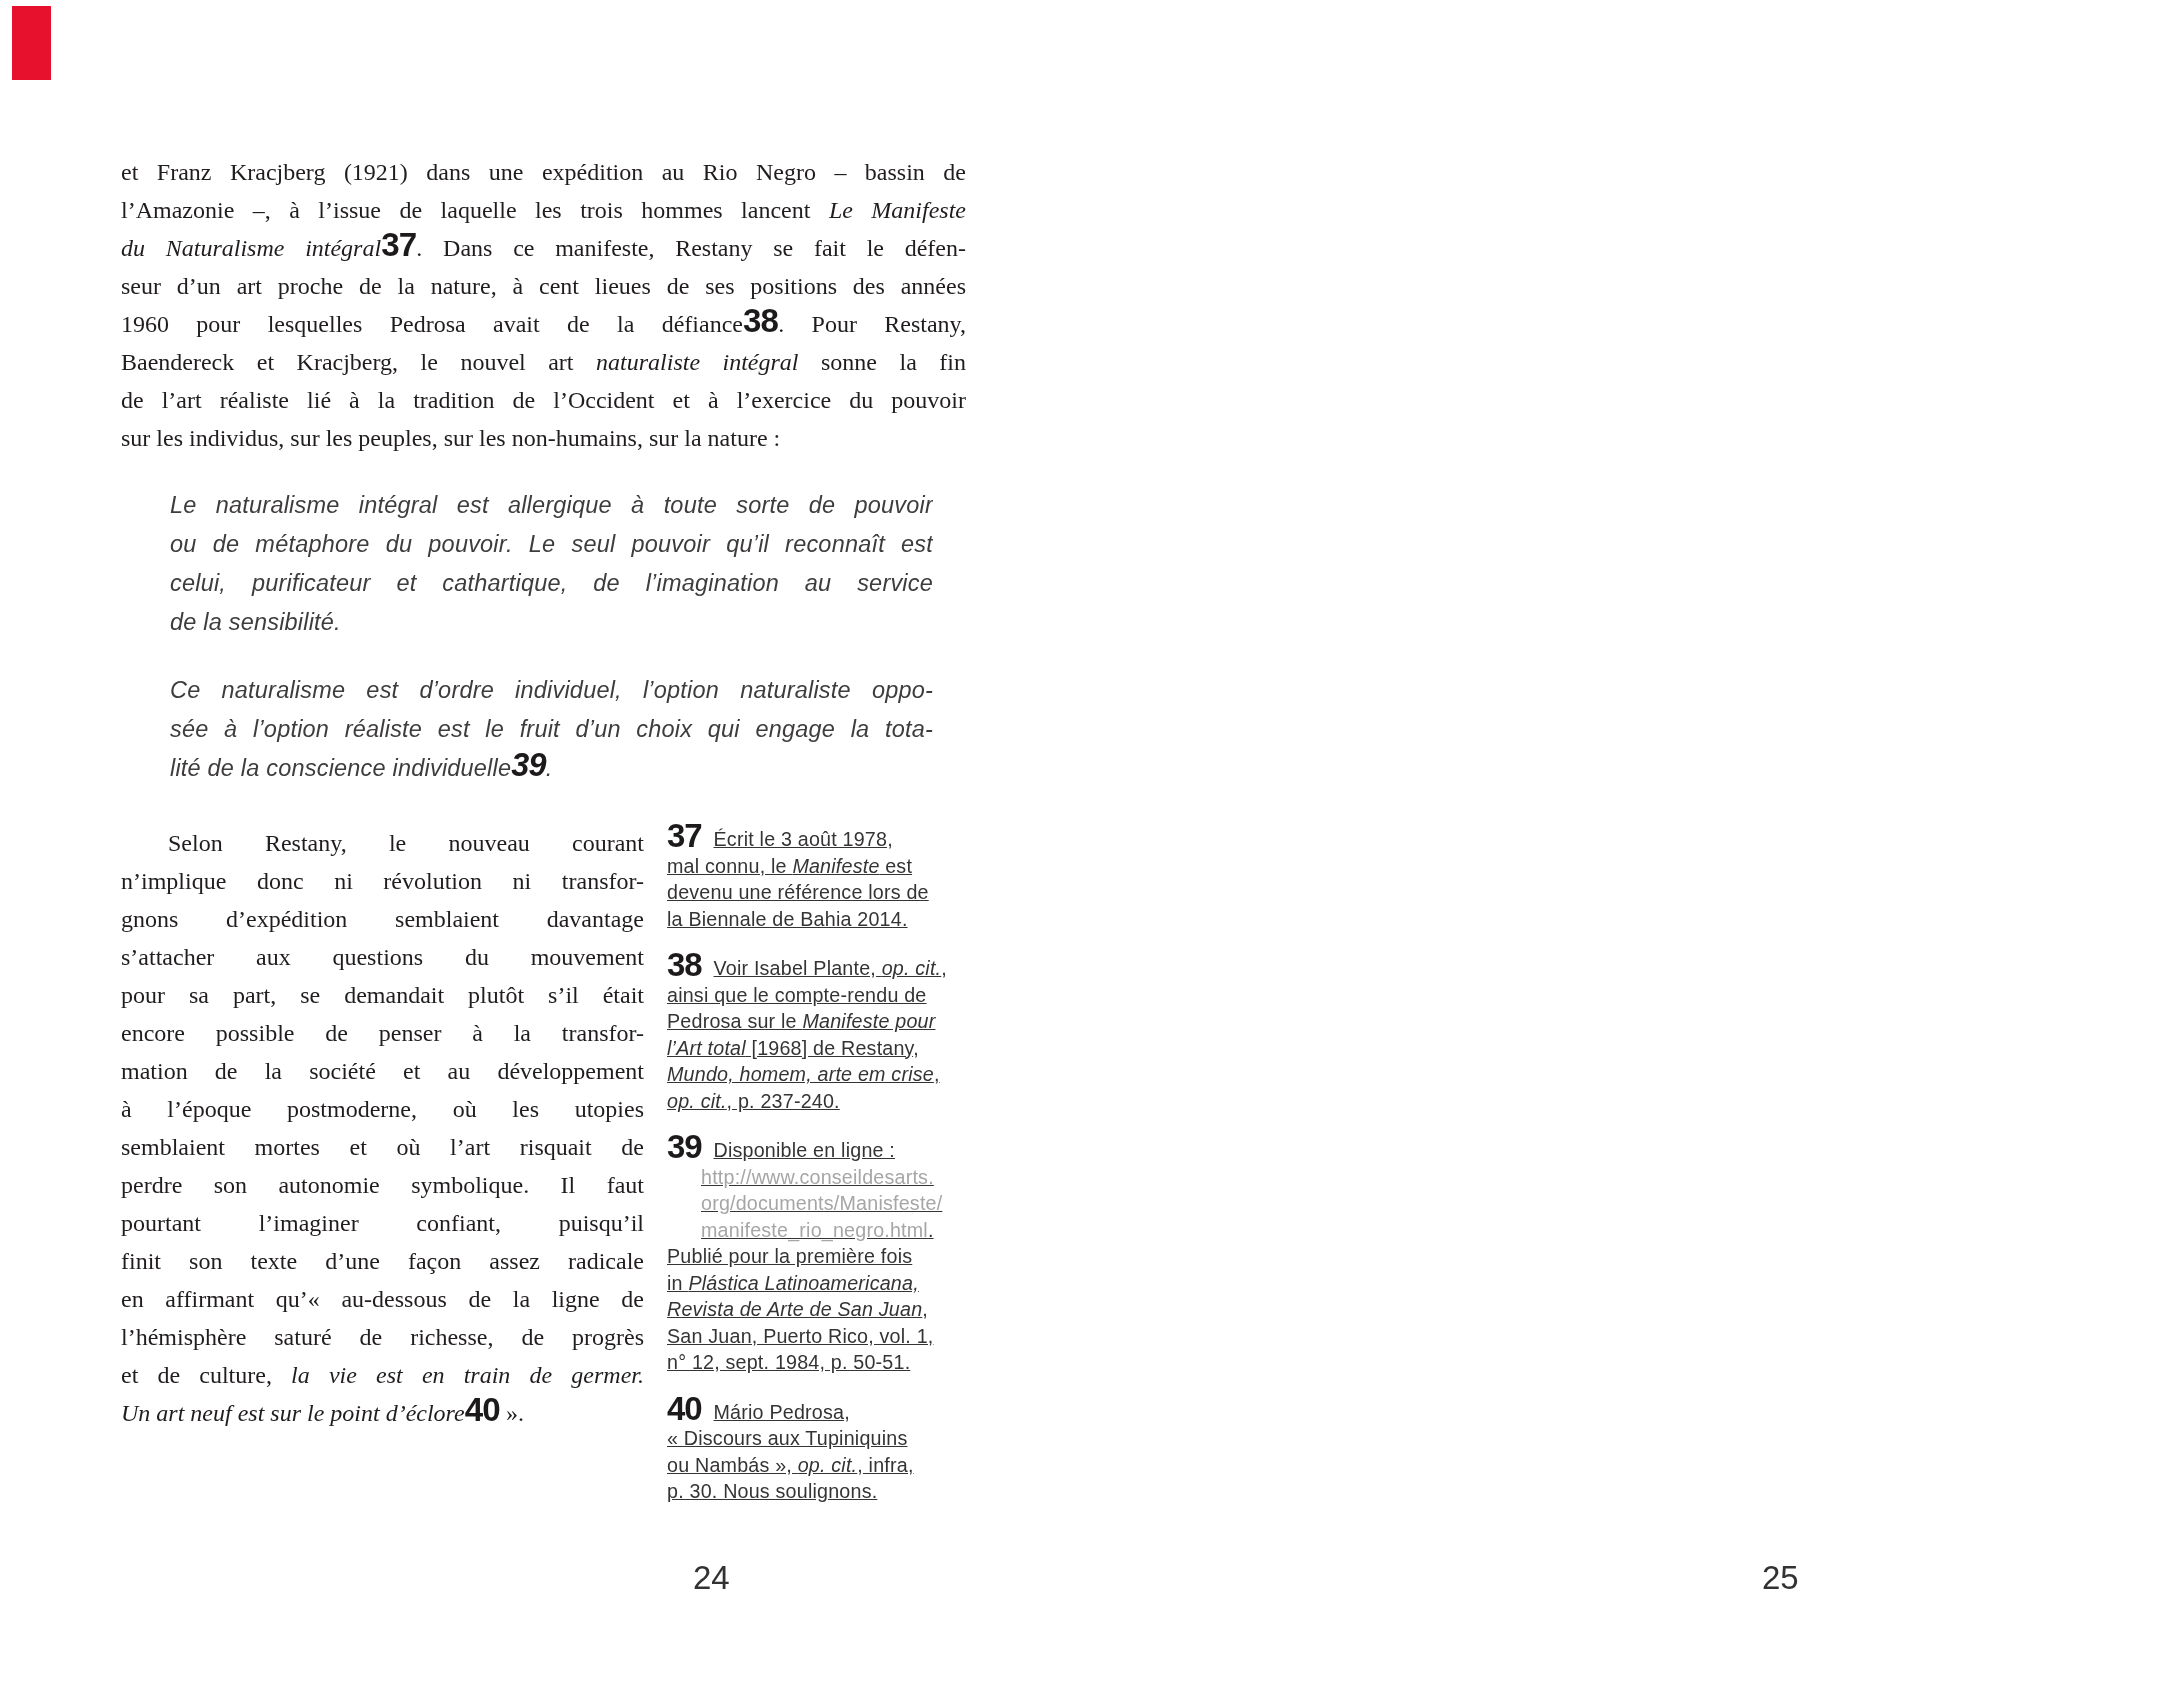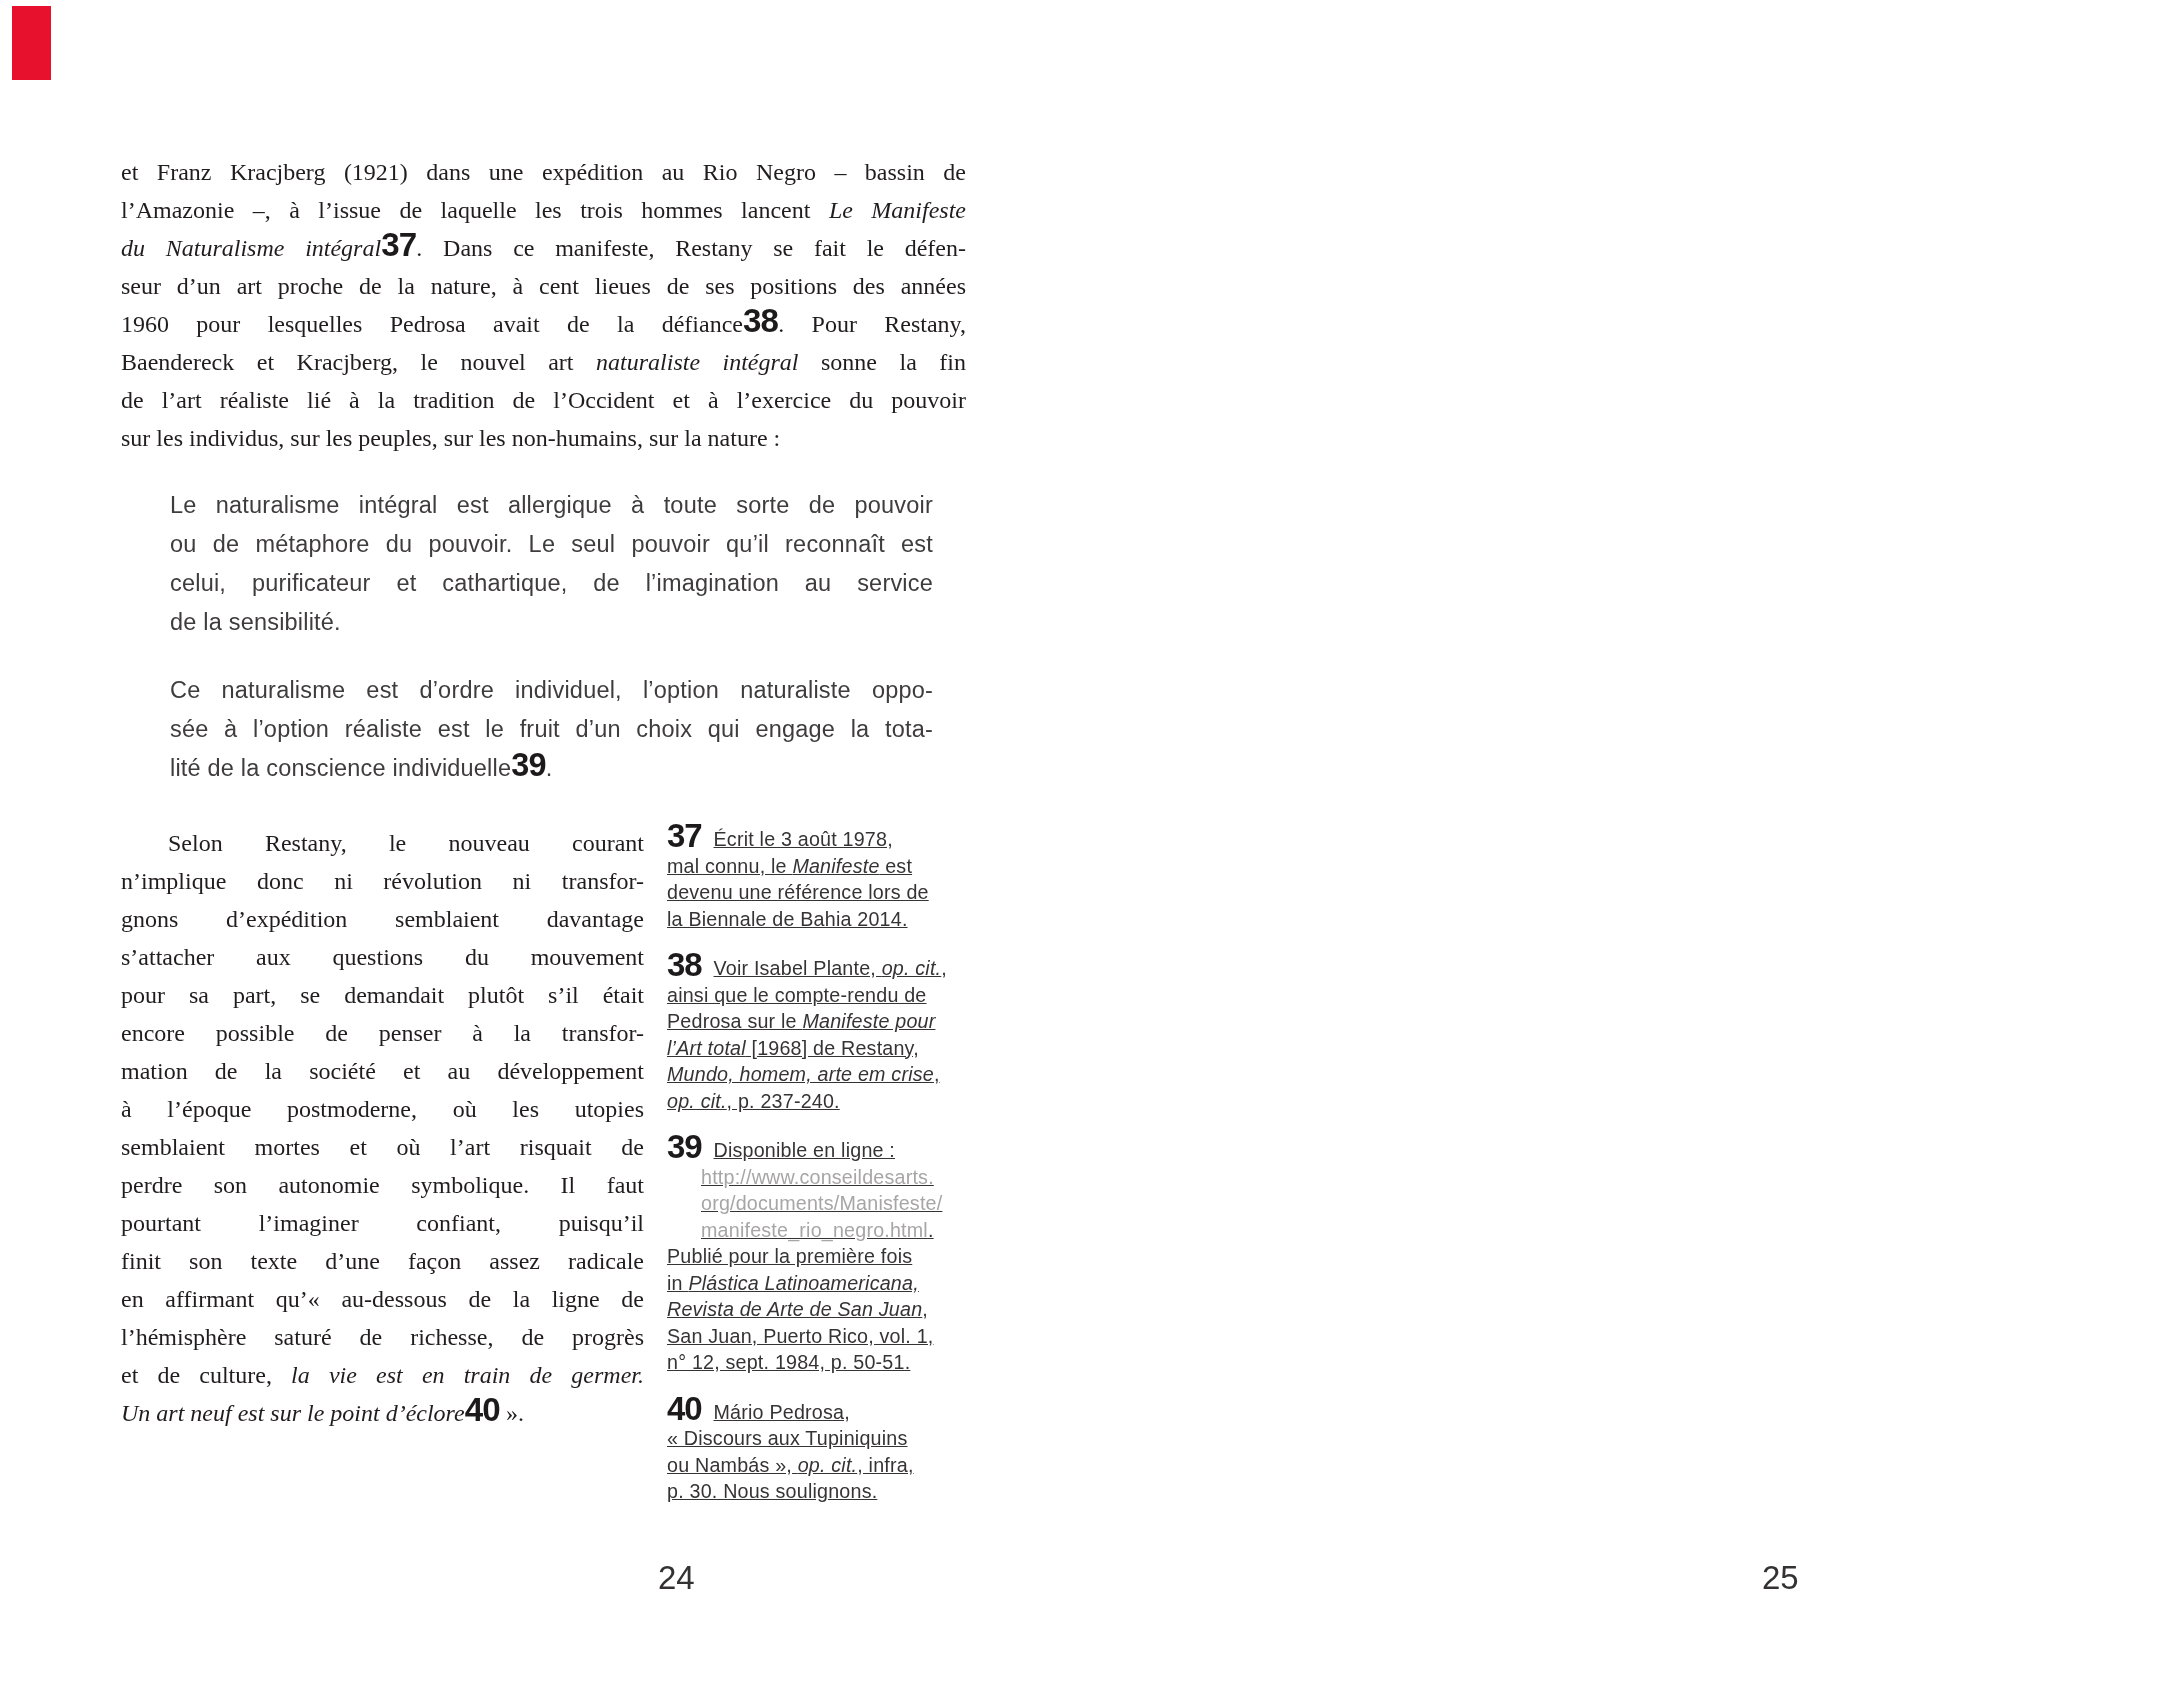--- a/index.html
+++ b/index.html
@@ -6,37 +6,37 @@
   .spread{position:relative;width:2183px;height:1700px;background:#ffffff;overflow:hidden;
           font-kerning:normal;}
   .bookmark{position:absolute;left:12px;top:6px;width:39px;height:74px;}
   .textblock{position:absolute;}
   .serif{font-family:"Liberation Serif","DejaVu Serif",serif;color:#211d1e;}
   .sans{font-family:"Liberation Sans","DejaVu Sans",sans-serif;}
   .main{left:121px;top:153px;width:845px;font-size:24px;}
   .main .line{height:38px;line-height:38px;}
   .quote{left:170px;top:486px;width:763px;font-size:23.5px;letter-spacing:0.2px;color:#3f3c3d;}
   .quote2{top:671px;}
-  .quote .line{height:39px;line-height:39px;}
+  .quote .line{height:39px;line-height:39px;font-style:italic;}
   .col{left:121px;top:824px;width:523px;font-size:24px;}
   .col .line{height:38px;line-height:38px;}
   .col .line:first-child{text-indent:47px;}
   .line{text-align:justify;text-align-last:justify;overflow:hidden;}
   .line.last{text-align-last:left;}
   .it{font-style:italic;}
   .bn{font-family:"Liberation Sans","DejaVu Sans",sans-serif;font-weight:700;font-size:1.38em;
       line-height:0.8px;letter-spacing:-0.8px;color:#1d1a1b;}
   .fnotes{left:667px;top:826px;width:303px;font-size:19.7px;letter-spacing:0.2px;color:#363334;text-decoration:underline;}
   .footnote{margin-bottom:23px;}
   .fn-line{height:26.5px;line-height:26.5px;white-space:nowrap;text-align:left;}
   .fn-num{font-weight:700;font-size:33px;line-height:0.8px;letter-spacing:-1.1px;margin-right:12px;
           color:#1d1a1b;display:inline-block;transform:translateY(0.8px);}
   .url{color:#a7a5a6;margin-left:34px;}
   .pnum{position:absolute;font-size:33px;color:#343132;}
-  .p24{left:658px;top:1559px;}
+  .p24{left:693px;top:1559px;}
   .p25{left:1762px;top:1559px;}
 </style>
 </head>
 <body>
 
 <div class="spread">
 
   <div class="bookmark" style="background: rgb(232, 17, 45);"></div>
 
   <div class="textblock serif main">

